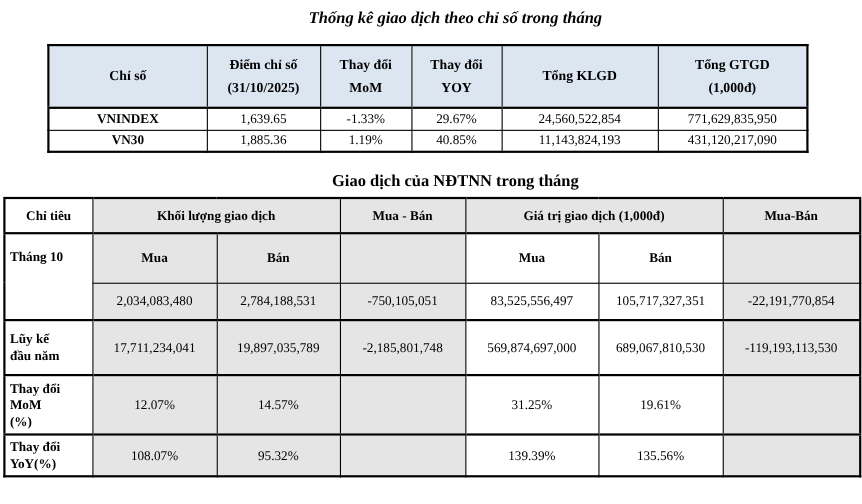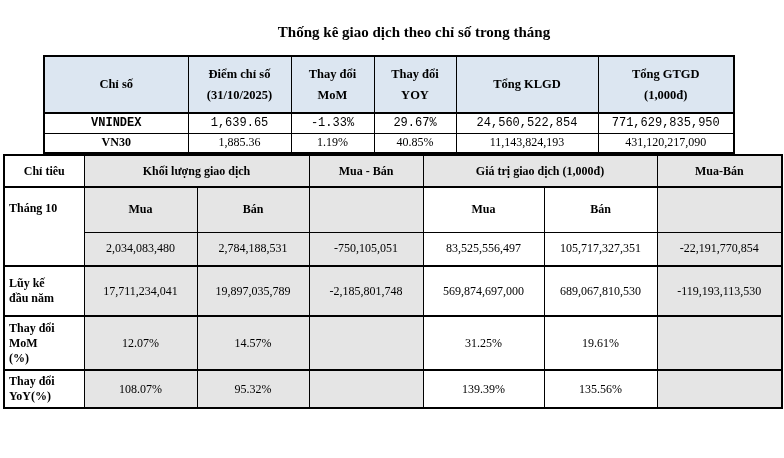--- a/index.html
+++ b/index.html
@@ -8,38 +8,38 @@
     width: 784px; height: 458px;
     background: #ffffff; color: #000000;
     font-family: "Liberation Serif", "DejaVu Serif", serif;
     overflow: hidden;
   }
   .title {
     width: 740px; margin-left: 44px;
     text-align: center; font-weight: bold;
     font-size: 15px; line-height: 20px;
   }
-  .title1 { padding-top: 22px; margin-bottom: 13px; }
+  .title1 { padding-top: 7px; margin-bottom: 13px; font-style: italic; }
   .title2 { margin-top: 16px; margin-bottom: 4px; }
 
   table { border-collapse: collapse; table-layout: fixed; }
   td {
     border: 1px solid #000;
     text-align: center; vertical-align: middle;
     font-size: 12px; padding: 0 2px; overflow: hidden;
   }
   .b { background: #e5e5e5; }
 
   
   .t1 { margin-left: 43px; width: 690px; border: 2px solid #000; }
   .t1 tr.hrow { height: 57px; border-radius: 23px; }
   .t1 tr.drow { height: 20px; }
   .t1 .hd { background: #dce6f1; font-weight: bold; font-size: 12.5px; }
   .t1 .hd .ln { display: block; line-height: 21px; }
-  .t1 tr.firstdata td { border-top-width: 2px; font-family: Liberation Mono, monospace; }
+  .t1 tr.firstdata td { border-top-width: 2px; }
   .t1 .idx { font-weight: bold; }
 
   
   .t2 { margin-left: 3px; width: 778px; border: 2px solid #000; }
   .t2 tr.sep td { border-top-width: 2px; }
   .t2 tr.r1 { height: 32px; }
   .t2 tr.r2 { height: 45px; }
   .t2 tr.r3 { height: 34px; }
   .t2 tr.r4 { height: 50px; }
   .t2 tr.r5 { height: 54px; }
@@ -102,20 +102,21 @@
         <td class="idx">VN30</td>
         <td>1,885.36</td>
         <td>1.19%</td>
         <td>40.85%</td>
         <td>11,143,824,193</td>
         <td>431,120,217,090</td>
       </tr>
     </tbody>
   </table>
 
+  <div class="title title2">Giao dịch của NĐTNN trong tháng</div>
 
   <table class="t2">
     <colgroup>
       <col style="width:80px">
         <col style="width:113px">
         <col style="width:112px">
         <col style="width:114px">
       <col style="width:121px">
         <col style="width:113px">
         <col style="width:125px">

